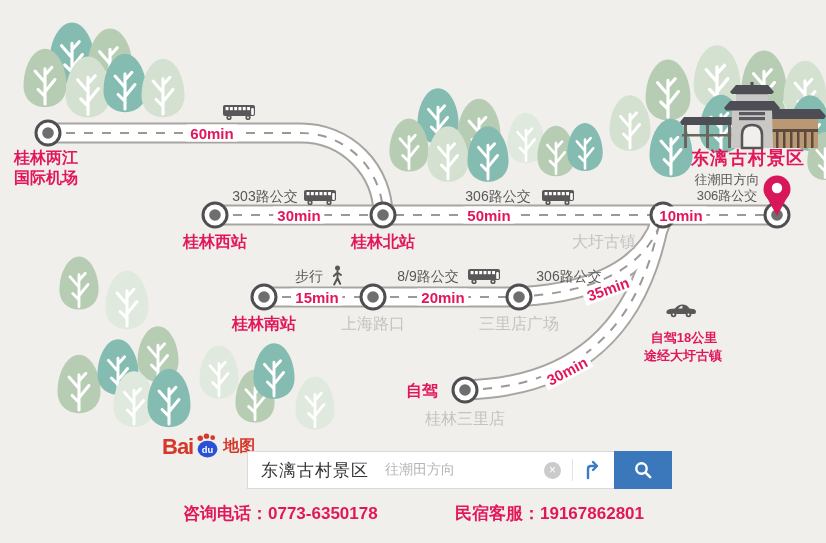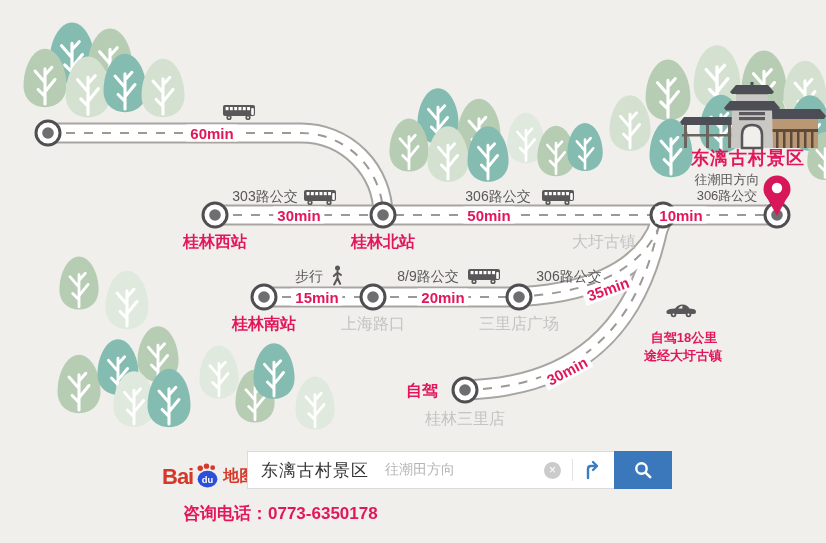--- a/index.html
+++ b/index.html
@@ -16,21 +16,21 @@
   .station{font-size:16px;font-weight:bold;color:#e2175b;}
   .station-gray{font-size:16px;color:#c4c3c3;}
   .route{font-size:14px;color:#595757;}
   .route-sm{font-size:13px;color:#595757;}
   .time{font-size:15px;font-weight:bold;color:#e2175b;background:#fff;padding:0 4px;}
   .dest-title{font-size:18px;font-weight:bold;color:#e2175b;letter-spacing:1px;}
   .note{font-size:13px;font-weight:bold;color:#e2175b;}
   .airport-name{position:absolute;left:14px;top:148px;z-index:2;font-size:16px;font-weight:bold;color:#e2175b;line-height:20px;}
   .drive-lbl{font-size:16px;font-weight:bold;color:#e2175b;}
   
-  .logo{position:absolute;left:162px;top:462px;z-index:3;display:flex;align-items:center;}
+  .logo{position:absolute;left:162px;top:432px;z-index:3;display:flex;align-items:center;}
   .logo-bai{font-size:22px;font-weight:bold;color:#d5382b;letter-spacing:-1px;}
   .logo-map{font-size:16px;font-weight:bold;color:#d5382b;margin-left:1px;}
   .searchbar{position:absolute;left:247px;top:451px;height:38px;display:flex;z-index:3;}
   .input-area{width:324px;background:#fff;border:1px solid #dadada;border-right:none;display:flex;align-items:center;position:relative;}
   .query{font-size:17px;color:#333;margin-left:13px;letter-spacing:1px;}
   .hint{font-size:14px;color:#b5b5b5;margin-left:16px;}
   .clear{position:absolute;right:11px;top:10px;width:17px;height:17px;border-radius:50%;
     background:#cbcbcb;color:#fff;font-size:12px;line-height:17px;text-align:center;cursor:pointer;}
   .divider-box{width:42px;background:#fff;border-top:1px solid #dadada;border-bottom:1px solid #dadada;
     display:flex;align-items:center;justify-content:center;position:relative;}
@@ -207,20 +207,24 @@
 
     <use href="#bus" x="222" y="103" width="36" height="18"></use>
     <use href="#bus" x="303" y="188" width="36" height="18"></use>
     <use href="#bus" x="541" y="188" width="36" height="18"></use>
     <use href="#bus" x="467" y="267" width="36" height="18"></use>
     <use href="#walker" x="330" y="265" width="14" height="22"></use>
     <use href="#car" x="665" y="303" width="32" height="15"></use>
   </svg>
 
   <div class="lbl time" style="left:212px;top:133px">60min</div>
+  <div class="airport-name">
+    <div>桂林两江</div>
+    <div>国际机场</div>
+  </div>
 
   <div class="lbl route" style="left:265px;top:197px">303路公交</div>
   <div class="lbl time" style="left:299px;top:215px">30min</div>
   <div class="lbl station" style="left:215px;top:242px">桂林西站</div>
 
   <div class="lbl station" style="left:383px;top:242px">桂林北站</div>
   <div class="lbl route" style="left:498px;top:197px">306路公交</div>
   <div class="lbl time" style="left:489px;top:215px">50min</div>
 
   <div class="lbl station-gray" style="left:604px;top:242px">大圩古镇</div>
@@ -274,14 +278,15 @@
     </div>
     <button class="search-btn">
       <svg width="20" height="20" viewBox="0 0 20 20">
         <circle cx="8.5" cy="8.5" r="5.2" fill="none" stroke="#fff" stroke-width="2.4"></circle>
         <path d="M12.8 12.8 L17.2 17.2" stroke="#fff" stroke-width="2.6" stroke-linecap="round"></path>
       </svg>
     </button>
   </div>
 
   <div class="footer-text" style="left:183px;top:502px">咨询电话：0773-6350178</div>
+  <div class="footer-text" style="left:455px;top:502px">民宿客服：19167862801</div>
 
 </div>
 
 </body></html>

